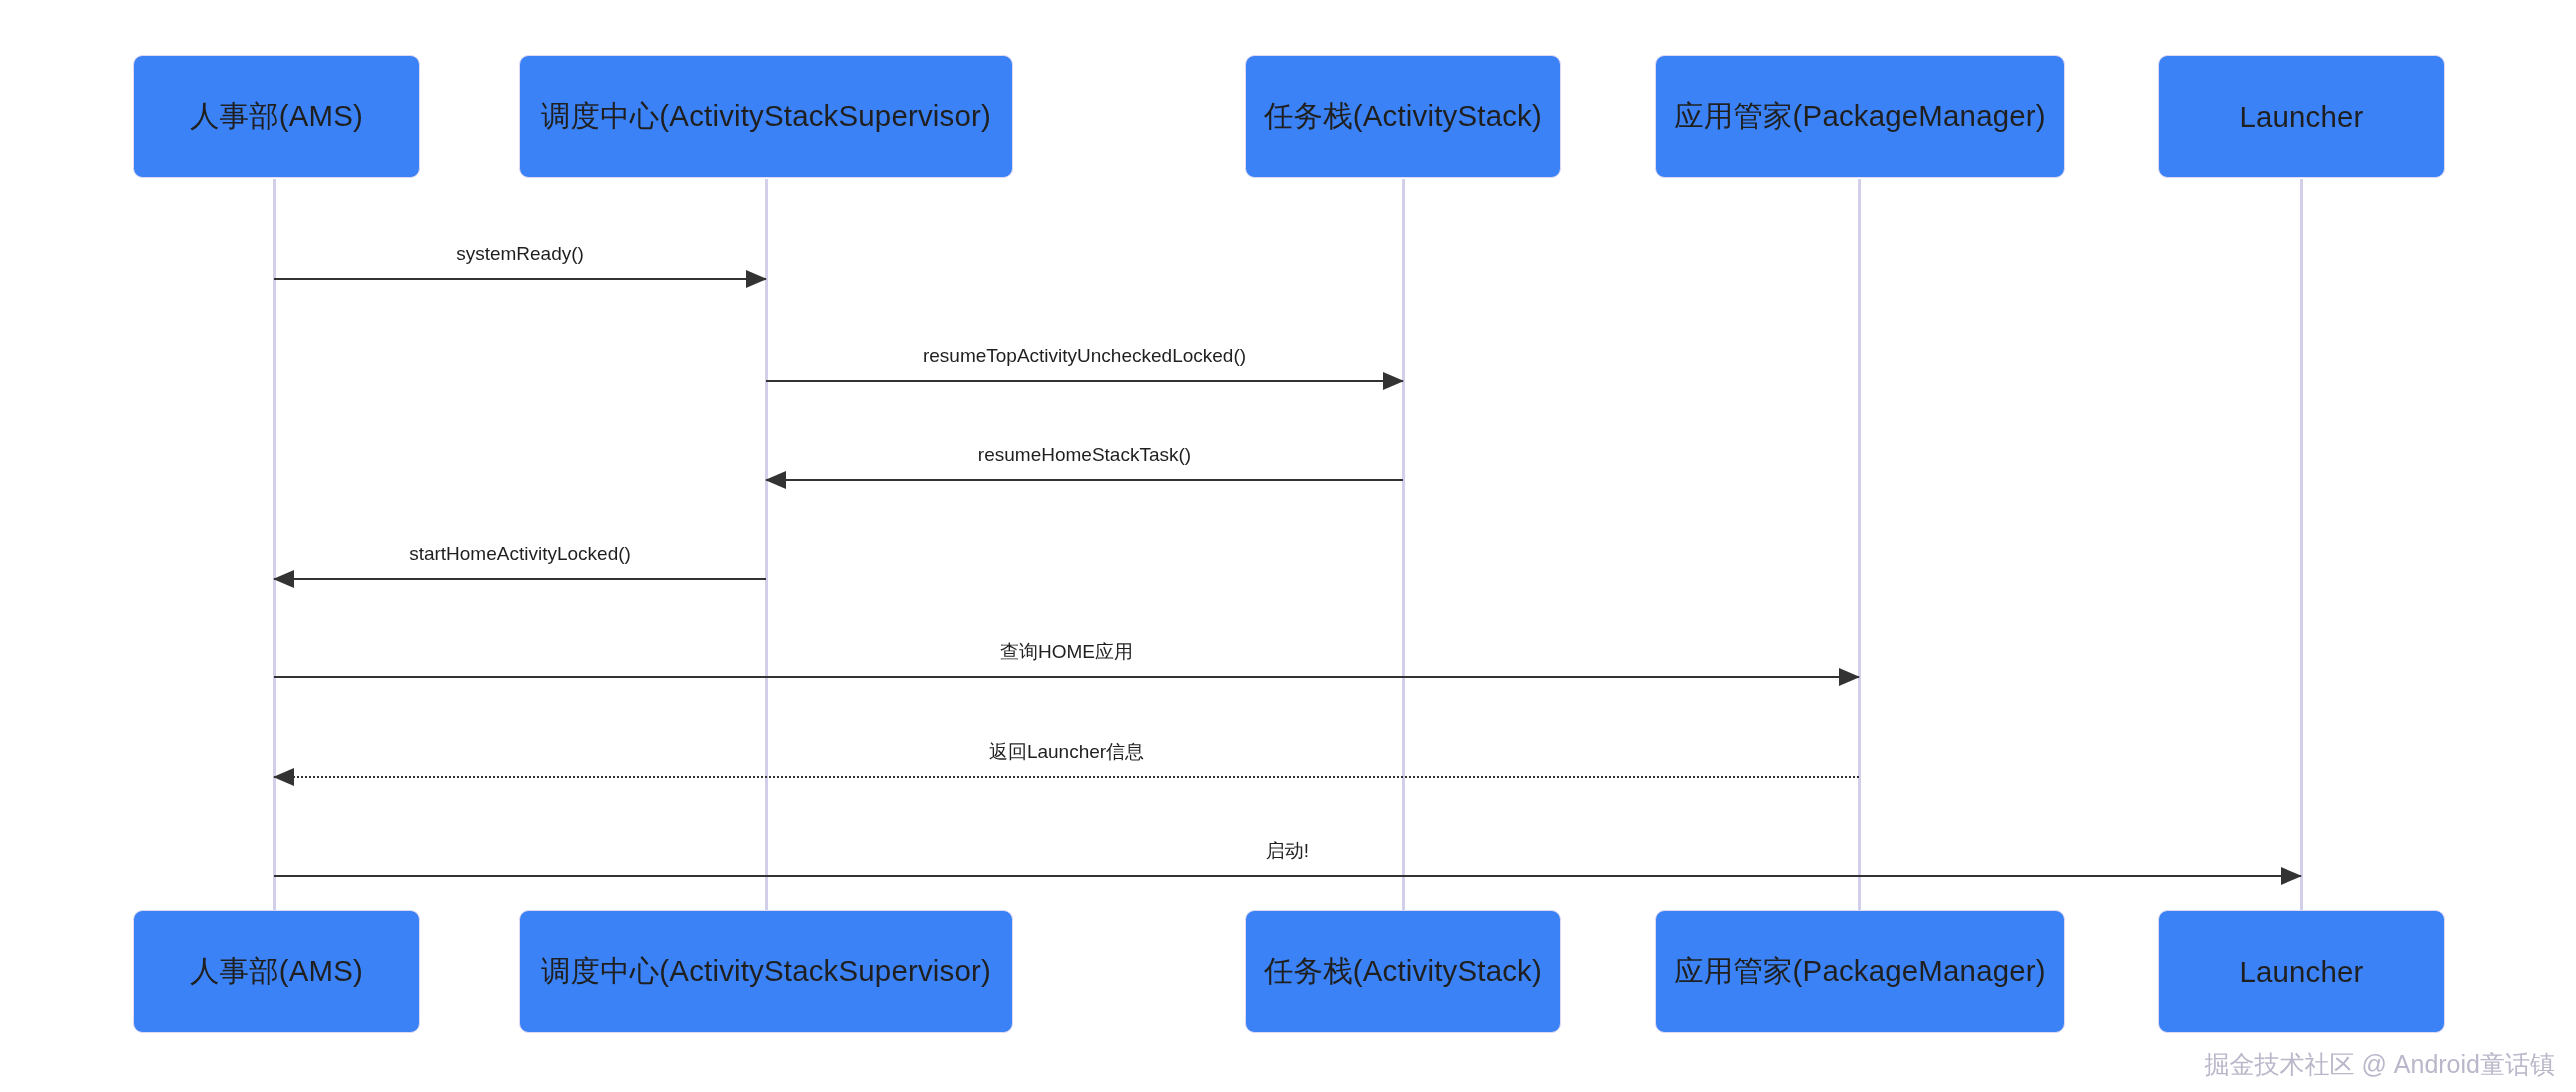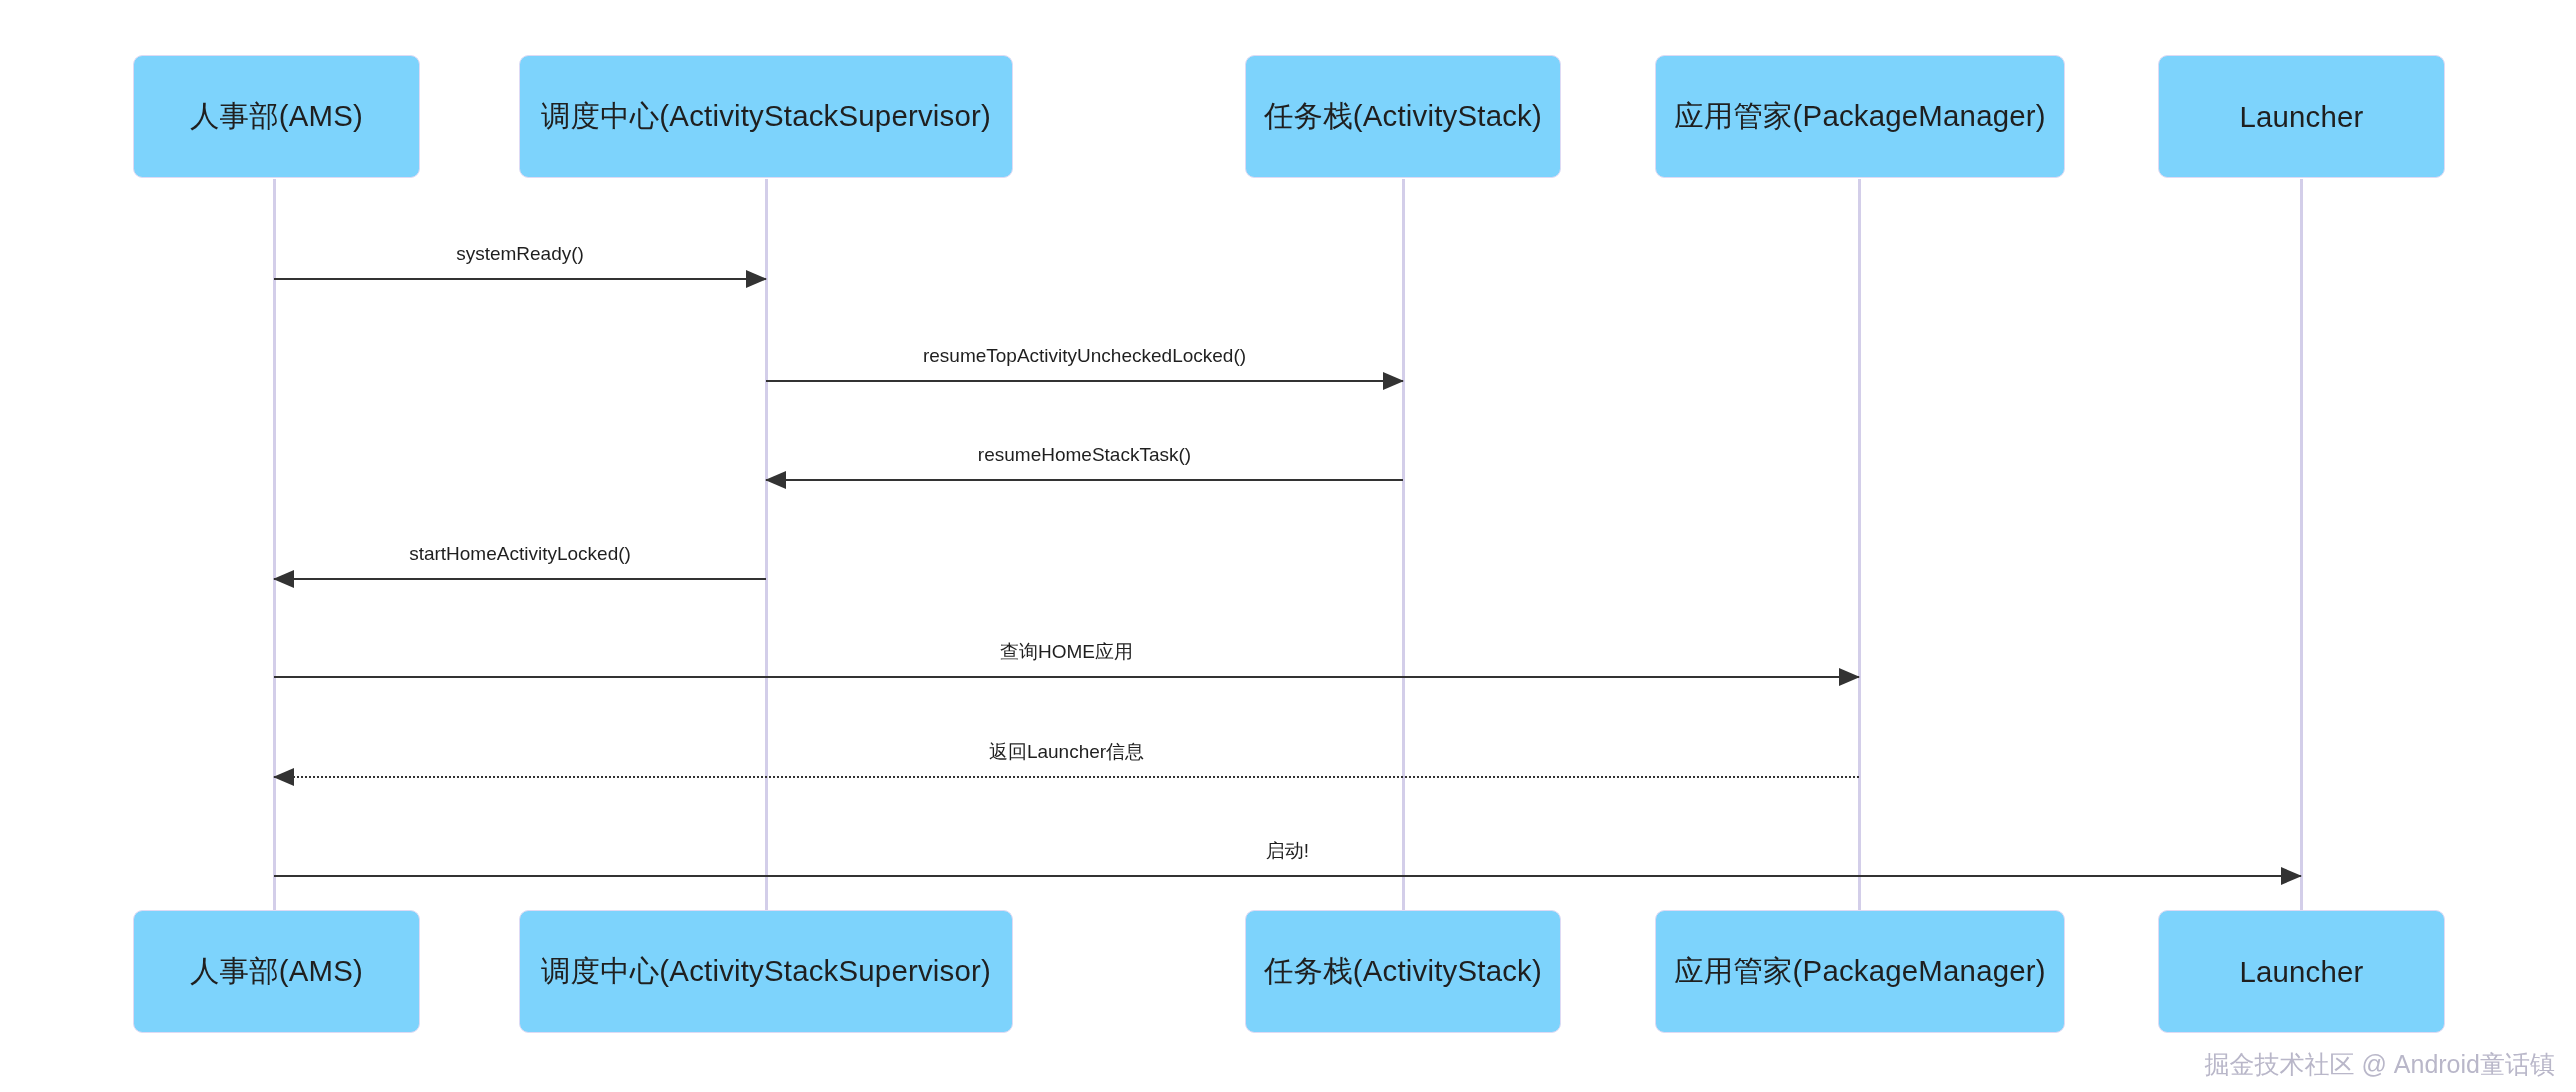--- a/index.html
+++ b/index.html
@@ -15,21 +15,21 @@
     width: 2576px;
     height: 1092px;
     background: #ffffff;
     overflow: hidden;
   }
 
   
   .participant-box {
     position: absolute;
     box-sizing: border-box;
-    background: #7dd3fc;
+    background: #3b82f6;
     border: 1.9px solid #DEDAF4;
     border-radius: 9.5px;
     display: flex;
     align-items: center;
     justify-content: center;
     color: #1f1f1f;
     font-size: 29.4px;
     font-weight: 400;
     letter-spacing: 0.2px;
     white-space: nowrap;

